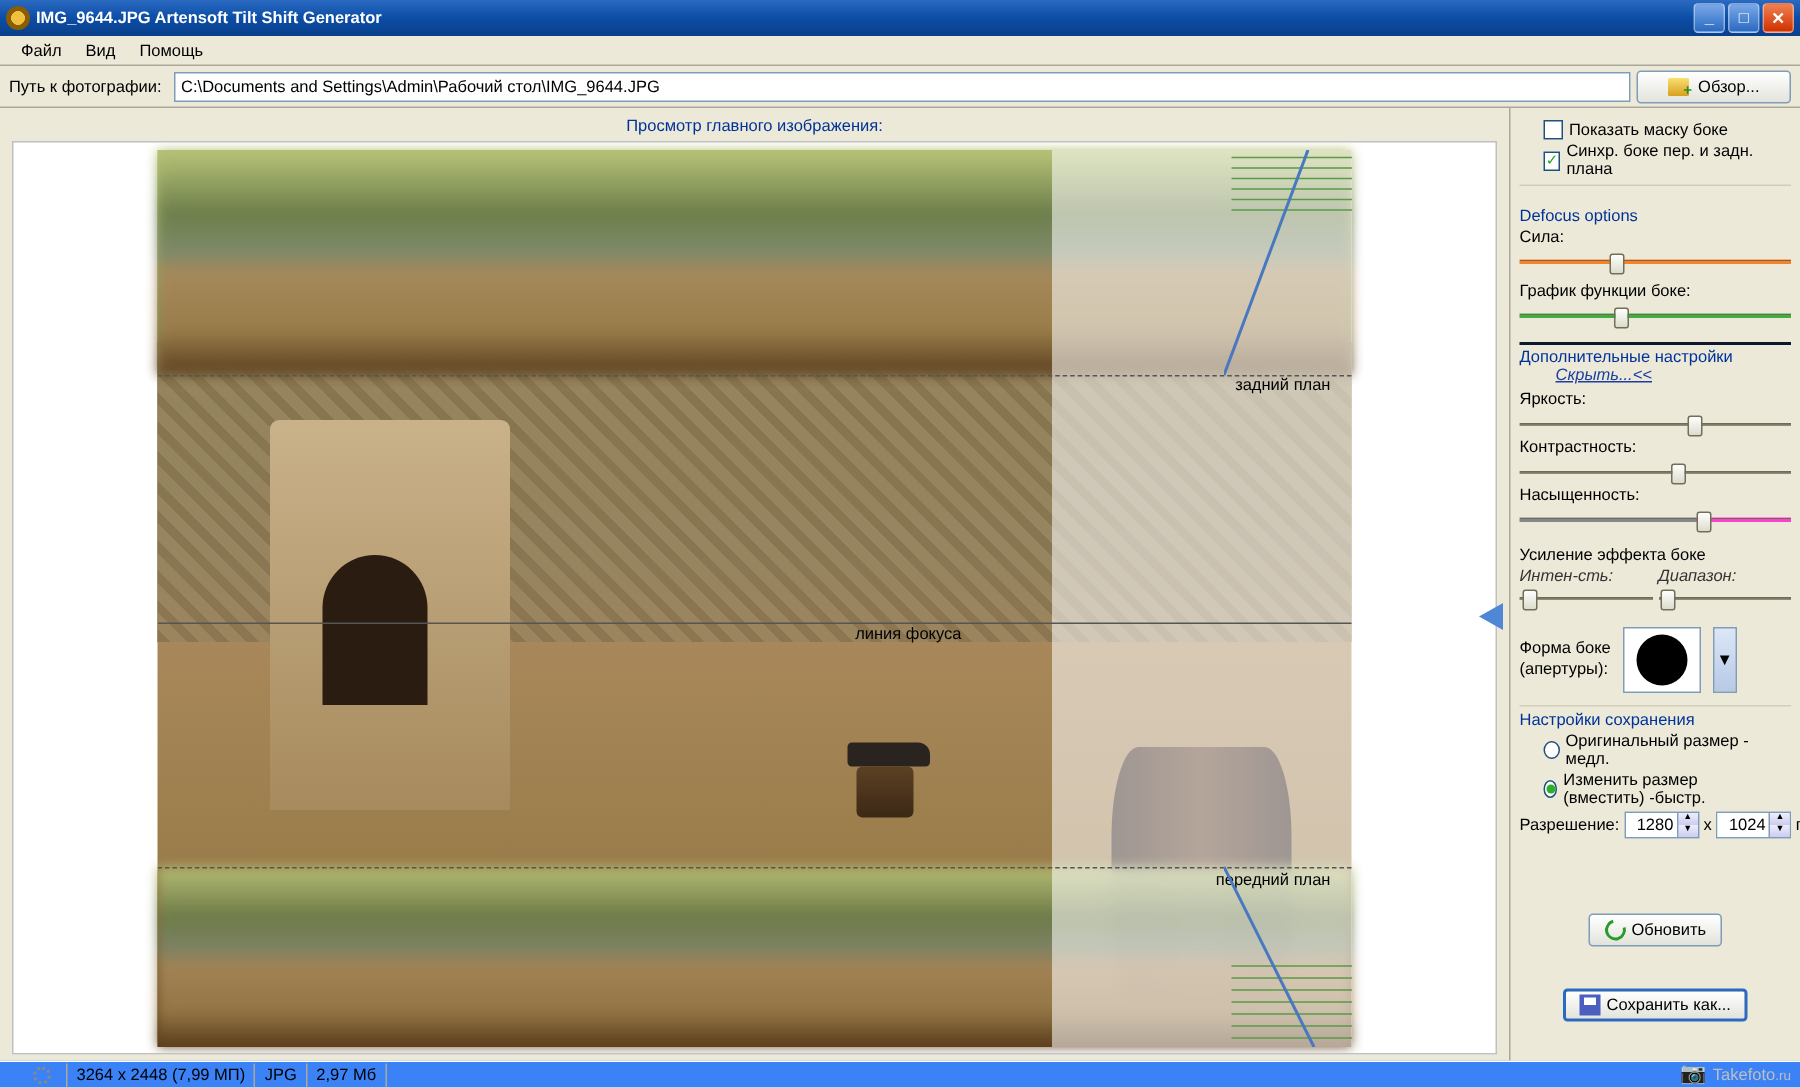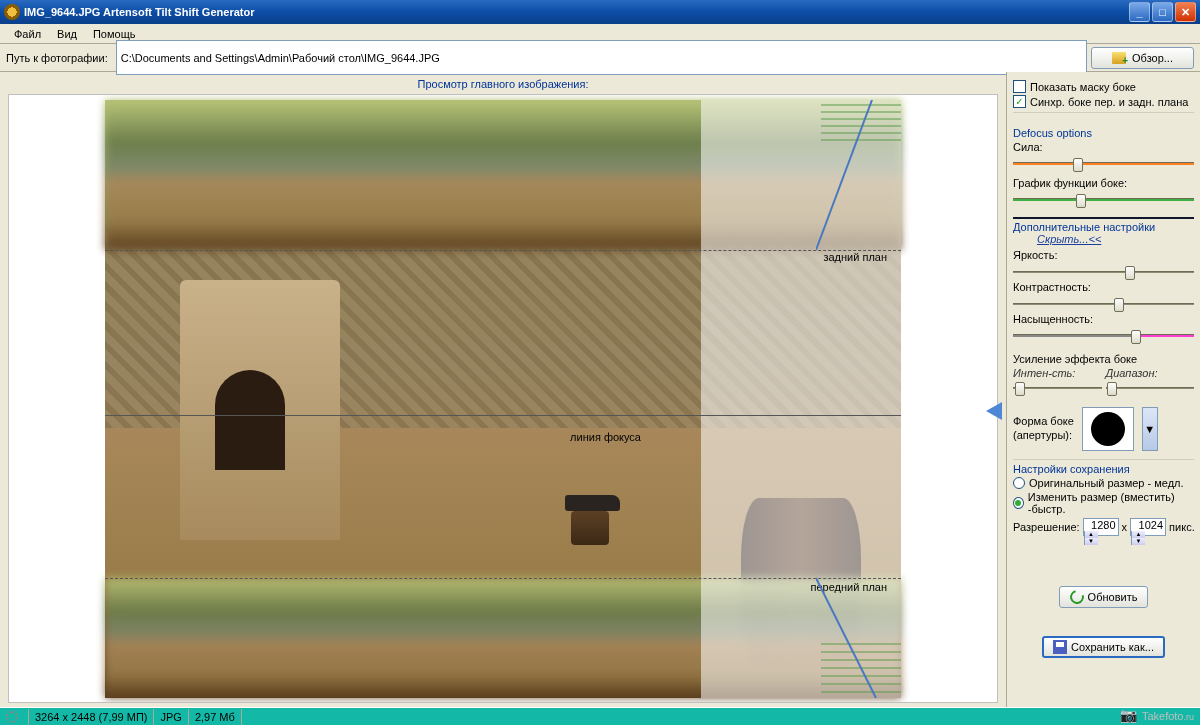--- a/index.html
+++ b/index.html
@@ -11,21 +11,21 @@
   .titlebar .winbtns { display:flex; gap:2px; }
   .winbtn { width:21px; height:20px; border-radius:3px; display:flex; align-items:center; justify-content:center; color:#fff; font-weight:bold; border:1px solid rgba(255,255,255,0.4); }
   .winbtn.min, .winbtn.max { background: linear-gradient(#7aa8e8, #2a6ac1); }
   .winbtn.close { background: linear-gradient(#f08050, #d03000); }
 
   .menubar { height:20px; background:#ece9d8; display:flex; align-items:center; padding:2px 6px; border-bottom:1px solid #aca899; }
   .menuitem { padding:2px 8px; cursor:default; }
 
   .toolbar { height:28px; background:#ece9d8; display:flex; align-items:center; padding:2px 6px; gap:4px; border-bottom:1px solid #aca899; }
   .toolbar label { margin-right:4px; }
-  .pathinput { flex:1; height:35px; border:1px solid #7f9db9; background:#fff; padding:0 4px; }
+  .pathinput { flex:1; height:20px; border:1px solid #7f9db9; background:#fff; padding:0 4px; }
   .browse-btn { height:22px; padding:0 20px; background:linear-gradient(#fff,#e3e3dc); border:1px solid #7f9db9; border-radius:3px; display:flex; align-items:center; gap:6px; }
   .browse-icon { width:14px; height:12px; background:linear-gradient(#f8e070,#d8a020); border-radius:1px; position:relative; }
   .browse-icon::after{content:"+"; position:absolute; right:-2px; bottom:-2px; color:#2a8a2a; font-weight:bold; font-size:10px;}
 
   .content { display:flex; height: calc(725px - 24px - 20px - 28px - 18px); }
   .preview-area { flex:1; padding:4px 8px; display:flex; flex-direction:column; }
   .preview-label { color:#003399; margin:2px 0 4px 0;text-align:center; }
   .canvas-wrap { flex:1; background:#fff; border:1px solid #c0c0c0; display:flex; align-items:center; justify-content:center; position:relative; overflow:hidden; }
   .canvas { width:796px; height:598px; position:relative;
     background:
@@ -58,47 +58,47 @@
   .sp-group { margin-bottom:8px; }
   .sp-label { color:#000; margin-bottom:2px; display:block; }
   .sp-link { color:#003399; }
   .sp-sublink { color:#1a3f9e; text-decoration:underline; margin-left:24px; display:inline-block; font-style:italic; }
   .slider { width:100%; height:18px; position:relative; }
   .slider-track { position:absolute; left:0; right:0; top:8px; height:2px; background:#8d8d76; box-shadow: inset 0 1px 0 #6d6d56; }
   .slider-track.orange { background:#ff8020; height:3px; top:7px; }
   .slider-track.green { background:#3faf3f; height:3px; top:7px; }
   .slider-track.pink { background: linear-gradient(90deg, #888 0%, #888 65%, #ff3fcf 65%); height:3px; top:7px; }
   .slider-thumb { position:absolute; top:3px; width:10px; height:14px; background:linear-gradient(#fefefe,#dcdccc); border:1px solid #707058; border-radius:2px; }
-  .checkbox-row, .radio-row { display:flex; align-items:center; gap:4px; margin:2px 0; }
+  .checkbox-row, .radio-row { display:flex; align-items:center; gap:4px; margin:2px 16px; }
   .chk { width:13px; height:13px; border:1px solid #1c5180; background:#fff; display:flex; align-items:center; justify-content:center; font-size:10px; color:#21a121; }
   .rad { width:12px; height:12px; border:1px solid #1c5180; border-radius:50%; background:#fff; display:flex; align-items:center; justify-content:center; }
   .rad .dot { width:6px; height:6px; border-radius:50%; background:#2daf2d; }
 
   .bokeh-shape { display:flex; align-items:center; gap:8px; }
   .bokeh-box { width:52px; height:44px; background:#fff; border:1px solid #7f9db9; display:flex; align-items:center; justify-content:center; }
   .bokeh-circle { width:34px; height:34px; background:#000; border-radius:50%; }
   .bokeh-drop { width:16px; height:44px; background:linear-gradient(#dce6f6,#b7c9e6); border:1px solid #7f9db9; display:flex; align-items:center; justify-content:center; }
 
   .dual-slider { display:flex; gap:4px; }
   .dual-slider .col { flex:1; }
   .dual-slider .lbl { font-style:italic; color:#333; }
 
   .res-row { display:flex; align-items:center; gap:3px; margin-top:3px; }
-  .spin { display:inline-flex; border:1px solid #7f9db9; background:#fff; height:18px;flex-direction:column; }
+  .spin { display:inline-flex; border:1px solid #7f9db9; background:#fff; height:18px; }
   .spin input { width:34px; border:0; text-align:right; padding:0 2px; font-size:11px; }
   .spin .arrows { width:14px; display:flex; flex-direction:column; }
   .spin .arrows div { flex:1; background:linear-gradient(#eef,#cce); border-left:1px solid #7f9db9; font-size:6px; text-align:center; line-height:7px; }
 
   .btn { display:inline-flex; align-items:center; gap:4px; padding:3px 10px; background:linear-gradient(#fff,#e3e3dc); border:1px solid #7f9db9; border-radius:3px; }
   .btn.focus { border:2px solid #2a6ac1; padding:2px 9px; }
   .refresh-icon { width:14px; height:14px; border:2px solid #2a9a2a; border-radius:50%; border-top-color:transparent; transform:rotate(30deg); }
   .save-icon { width:14px; height:14px; background:#4a5fbf; position:relative; }
   .save-icon::after { content:""; position:absolute; left:3px; top:2px; width:8px; height:5px; background:#fff; }
 
-  .statusbar { height:18px; background:#14b8a6; border-top:1px solid #fff; display:flex; align-items:center; padding:0 0; gap:0; }
+  .statusbar { height:18px; background:#3b82f6; border-top:1px solid #fff; display:flex; align-items:center; padding:0 16px; gap:0; }
   .statusbar .cell { padding:0 6px; border-right:1px solid #aca899; height:16px; display:flex; align-items:center; }
   .loading-icon { width:12px; height:12px; border:2px dotted #888; border-radius:50%; margin-right:4px; }
 
   .watermark { position:absolute; right:6px; bottom:2px; color:#d0d0d0; font-size:14px; z-index:30;padding-left:16px; }
   .watermark b { color:#bfbfbf; font-weight:normal; }
   .watermark .ru { font-size:9px; color:#bfbfbf; }
 </style>
 </head>
 <body>
 
@@ -142,21 +142,21 @@
         <div class="barrel"></div>
         <div class="blur-top"></div>
         <div class="blur-bottom"></div>
 
         <div class="overlay-panel"></div>
         <div class="focus-line back"></div>
         <div class="focus-line center"></div>
         <div class="focus-line front"></div>
 
         <div class="overlay-label" style="top:140px;">задний план</div>
-        <div class="overlay-label" style="top:320px; right:260px;">линия фокуса</div>
+        <div class="overlay-label" style="top:306px; right:260px;">линия фокуса</div>
         <div class="overlay-label" style="top:470px;">передний план</div>
 
         <div class="hatch" style="top:0; height:50px;">
           <svg width="80" height="50">
               <line x1="0" y1="5" x2="80" y2="5"></line>
               <line x1="0" y1="12" x2="80" y2="12"></line>
               <line x1="0" y1="19" x2="80" y2="19"></line>
               <line x1="0" y1="26" x2="80" y2="26"></line>
               <line x1="0" y1="33" x2="80" y2="33"></line>
               <line x1="0" y1="40" x2="80" y2="40"></line>

